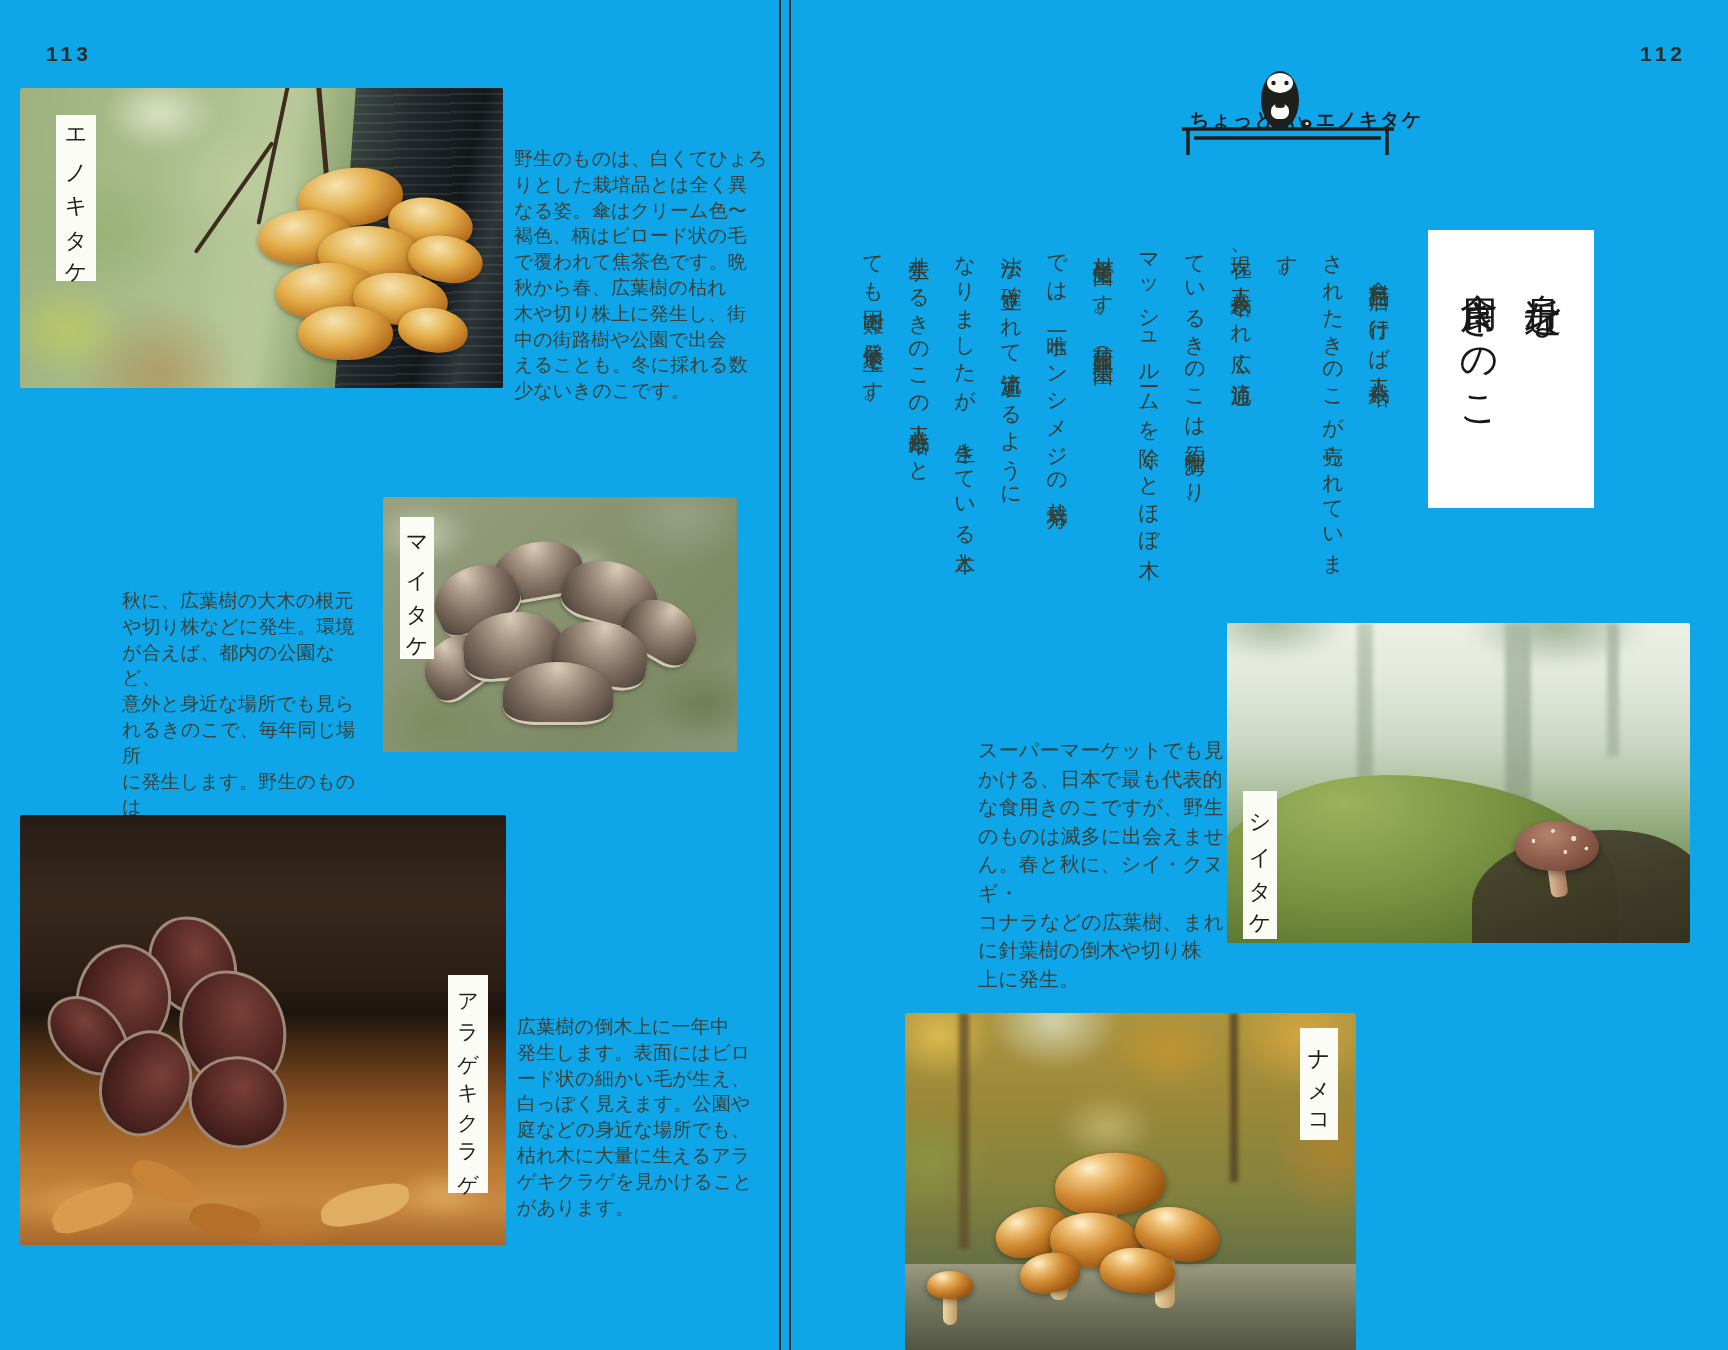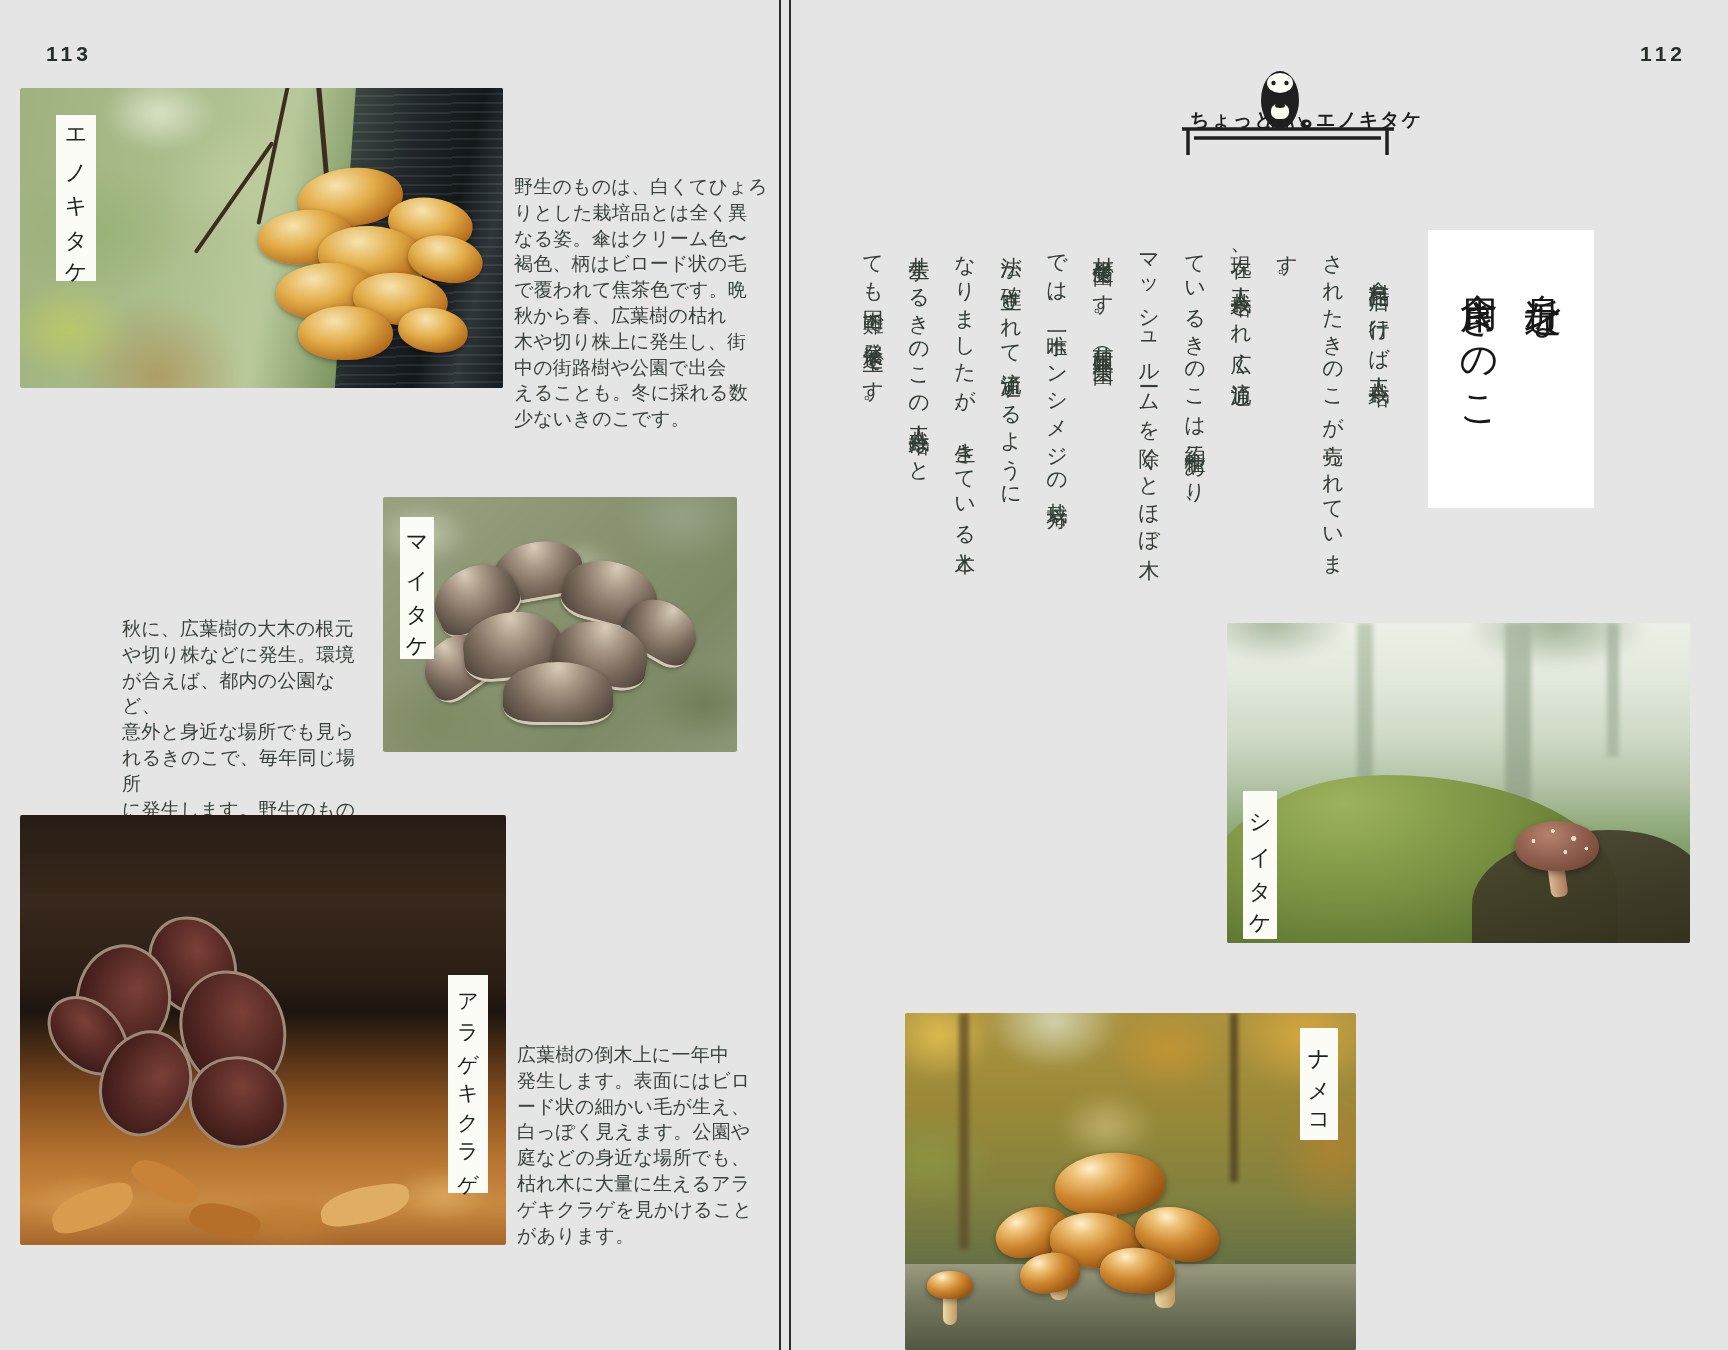--- a/index.html
+++ b/index.html
@@ -1,21 +1,21 @@
 <!DOCTYPE html>
 <html><head>
 <meta charset="utf-8">
 <style>
   html,body{margin:0;padding:0;background:#889;}
-  .spread{position:relative;width:1728px;height:1350px;background:#e5e5e5;overflow:hidden;
+  .spread{position:relative;width:1728px;height:1350px;background:#0ea5e9;overflow:hidden;
           font-family:"Liberation Sans",sans-serif;color:#39423b;}
   .abs{position:absolute;}
   .fold{position:absolute;top:0;bottom:0;width:2px;background:#2c2c2c;}
   .pageno{position:absolute;font-size:21px;font-weight:bold;letter-spacing:4px;color:#262e29;}
-  .desc{position:absolute;font-size:19px;line-height:25.8px;letter-spacing:.2px;color:#39423b;white-space:pre-line;margin-top:28px;}
+  .desc{position:absolute;font-size:19px;line-height:25.8px;letter-spacing:.2px;color:#39423b;white-space:pre-line;}
   .desc.lg{font-size:20px;line-height:28.6px;}
   .desc.xl{font-size:21px;line-height:32.4px;}
   .photo{position:absolute;overflow:hidden;border-radius:2px;}
   .bg{position:absolute;inset:-14px;filter:blur(5px);}
   .vlabel{position:absolute;background:#fcfcf7;writing-mode:vertical-rl;text-orientation:upright;
           display:flex;align-items:center;justify-content:center;font-size:22px;letter-spacing:8px;color:#1c221d;}
   .vlabel.small{font-size:21px;letter-spacing:6px;}
   .title-box{position:absolute;background:#ffffff;}
   .vtitle{position:absolute;inset:0;writing-mode:vertical-rl;white-space:pre-line;font-size:38px;
           line-height:64px;letter-spacing:5px;color:#181818;padding:34px 19px 0 0;box-sizing:border-box;}
@@ -230,20 +230,28 @@
     <div class="bg sh-bg"></div>
     <div class="trunkline" style="left:28%;top:0;width:16px;height:58%;background:linear-gradient(180deg,#b5c2ab,#8fa089);"></div>
     <div class="trunkline" style="left:60%;top:0;width:26px;height:62%;background:linear-gradient(180deg,#a7b5a0,#8a9c84);"></div>
     <div class="trunkline" style="left:82%;top:0;width:12px;height:42%;background:#a3b29c;"></div>
     <div class="mound"></div>
     <div class="mound-dark"></div>
     <div class="sh-stem" style="left:322px;top:236px;width:17px;height:38px;transform:rotate(-8deg);"></div>
     <div class="sh-cap" style="left:288px;top:198px;width:84px;height:50px;"></div>
     <div class="vlabel" style="left:16px;top:168px;width:34px;height:148px;">シイタケ</div>
   </div>
+  <div class="desc lg" style="left:978px;top:736px;width:250px;">スーパーマーケットでも見
+かける、日本で最も代表的
+な食用きのこですが、野生
+のものは滅多に出会えませ
+ん。春と秋に、シイ・クヌギ・
+コナラなどの広葉樹、まれ
+に針葉樹の倒木や切り株
+上に発生。</div>
 
   <div class="photo" style="left:905px;top:1013px;width:451px;height:337px;">
     <div class="bg nm-bg"></div>
     <div class="trunkline" style="left:12%;top:0;width:10px;height:70%;background:#5e4a28;"></div>
     <div class="trunkline" style="left:72%;top:0;width:8px;height:50%;background:#4a3a20;"></div>
     <div class="log"></div>
     <div style="position:absolute;left:90px;top:140px;width:280px;height:165px;">
       <div class="nm-stem" style="left:100px;top:55px;width:22px;height:62px;"></div>
       <div class="nm-stem" style="left:160px;top:100px;width:20px;height:55px;"></div>
       <div class="nm-stem" style="left:55px;top:95px;width:18px;height:52px;"></div>

